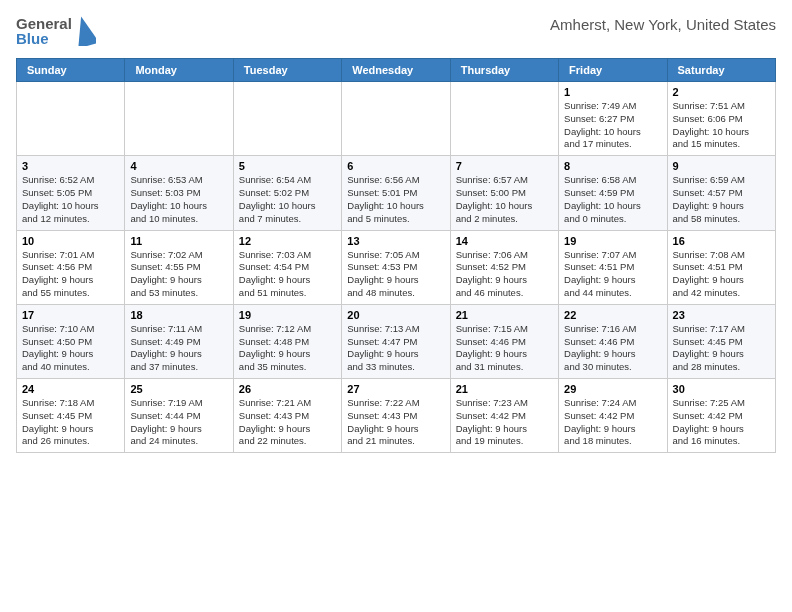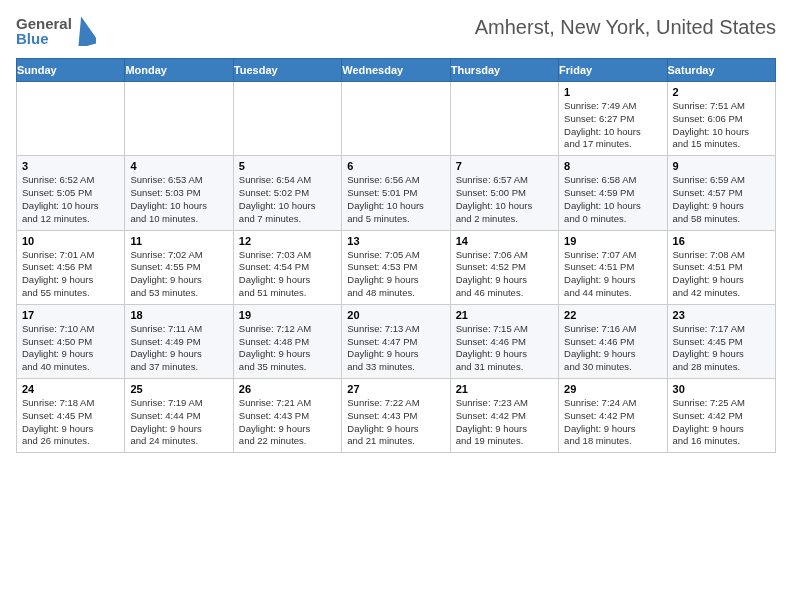--- a/index.html
+++ b/index.html
@@ -24,33 +24,33 @@
     .title-area {
       text-align: right;
     }
     .month-title {
       font-size: 36px;
       font-weight: bold;
       color: #333;
       line-height: 1.1;
     }
     .location-subtitle {
-      font-size: 20px;
+      font-size: 15px;
       color: #555;
     }
     .calendar-table {
       width: 100%;
       border-collapse: collapse;
       font-size: 10.5px;
     }
     .calendar-table th {
       background-color: #3a7ebf;
       color: #fff;
       text-align: left;
-      padding: 5px 0;
+      padding: 5px 10px;
       font-size: 11px;
       font-weight: bold;
       border: 1px solid #2d6aa0;
     }
     .calendar-table td {
       border: 1px solid #ccc;
       vertical-align: top;
       padding: 4px 5px;
       width: calc(100% / 7);
       min-height: 72px;

